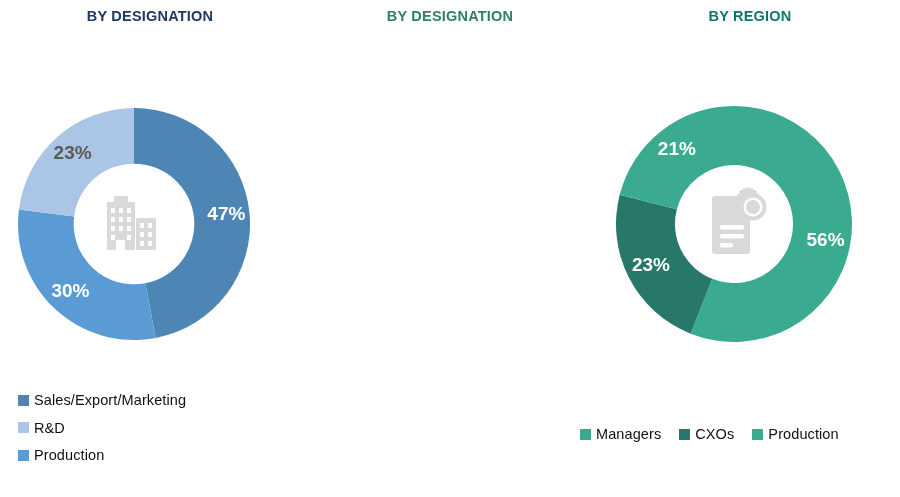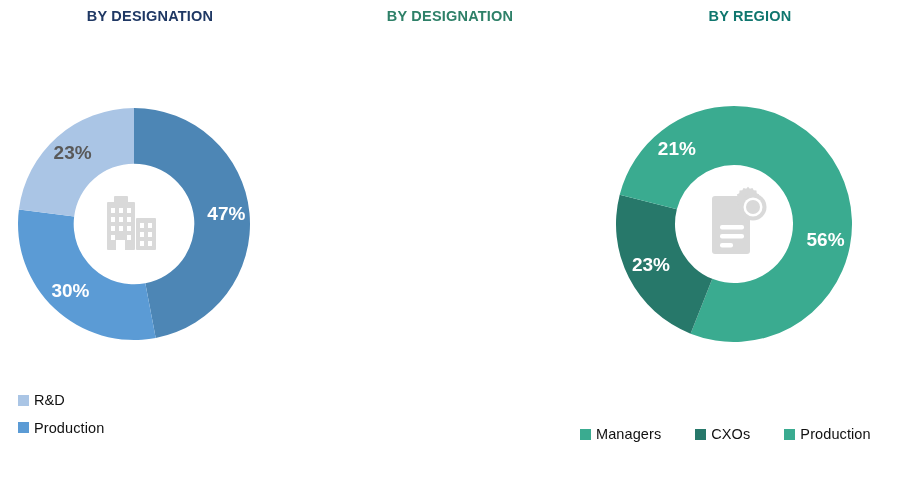--- a/index.html
+++ b/index.html
@@ -72,21 +72,20 @@
   #legend-designation { left: 280px; top: 427px; }
 
   .legend-row {
     display: flex;
     align-items: center;
     margin-bottom: 13px;
     white-space: nowrap;
   }
   #legend-designation .legend-inline {
     display: flex;
-    gap: 16px;
   }
   #legend-designation .legend-row {
     margin-bottom: 0;
     margin-right: 18px;
   }
 
   .legend-swatch {
     width: 11px;
     height: 11px;
     flex: 0 0 11px;
@@ -141,20 +140,24 @@
       <g>
         <text class="slice-label light" x="208.38815031516583" y="107.26674852404186" fill="#ffffff">47%</text>
         <text class="slice-label light" x="52.47402856981771" y="183.64828862470702" fill="#ffffff">30%</text>
         <text class="slice-label dark" x="54.63025889796512" y="46.38969273829332" fill="#595959">23%</text>
       </g>
     </svg>
   </div>
 
   <div class="legend" id="legend-department">
     <div class="legend-row">
+      <span class="legend-swatch" style="background: rgb(77, 134, 181);"></span>
+      <span class="legend-label">Sales/Export/Marketing</span>
+    </div>
+    <div class="legend-row">
       <span class="legend-swatch" style="background: rgb(170, 197, 229);"></span>
       <span class="legend-label">R&amp;D</span>
     </div>
     <div class="legend-row">
       <span class="legend-swatch" style="background: rgb(91, 155, 213);"></span>
       <span class="legend-label">Production</span>
     </div>
   </div>
 </div>
 

